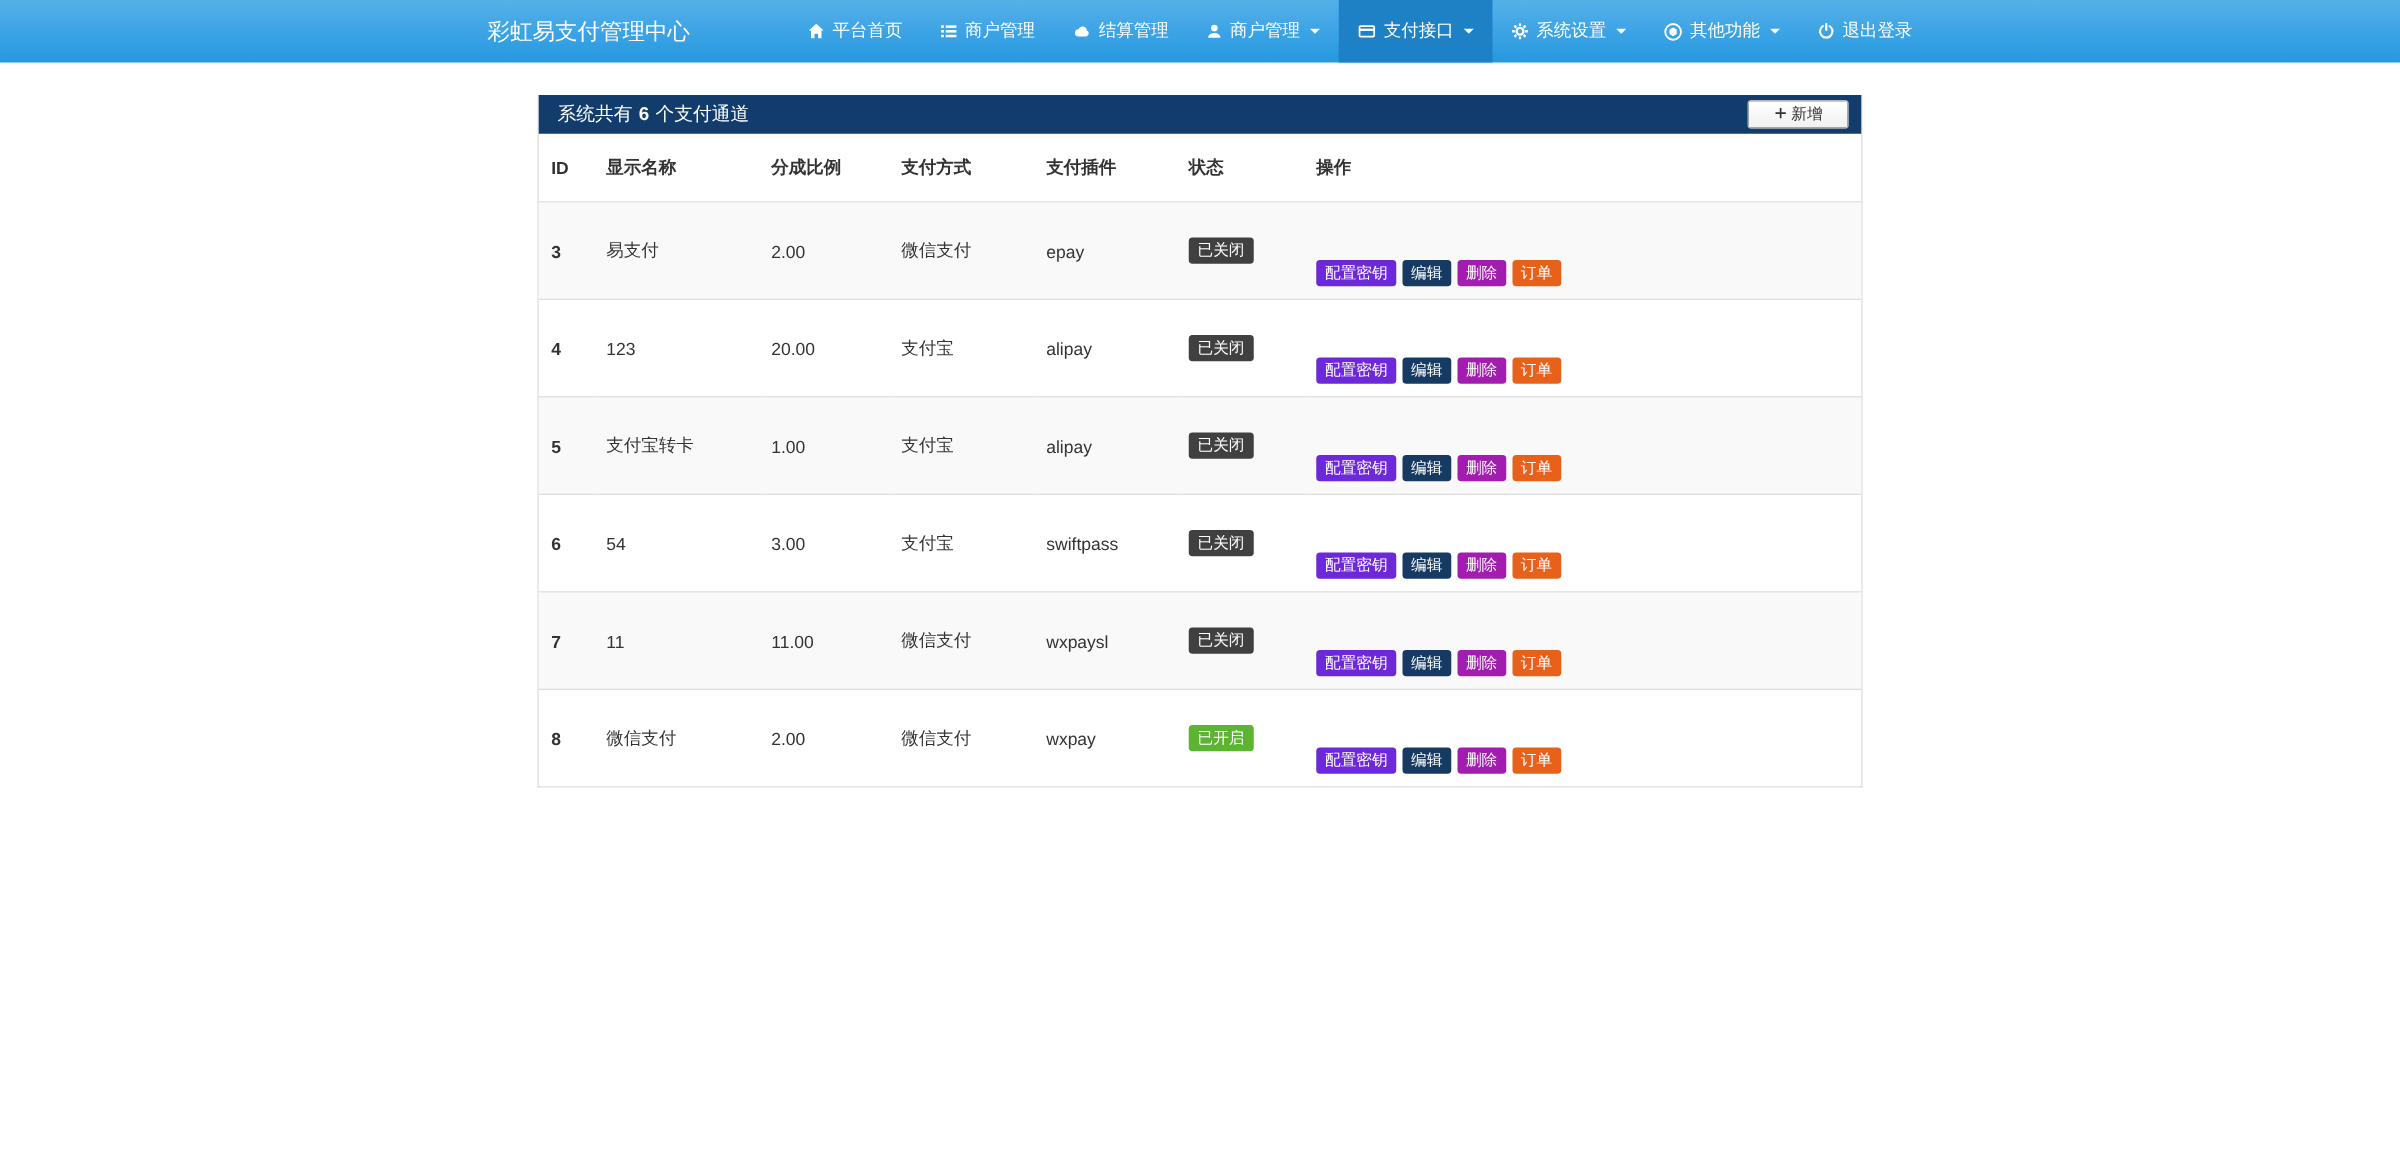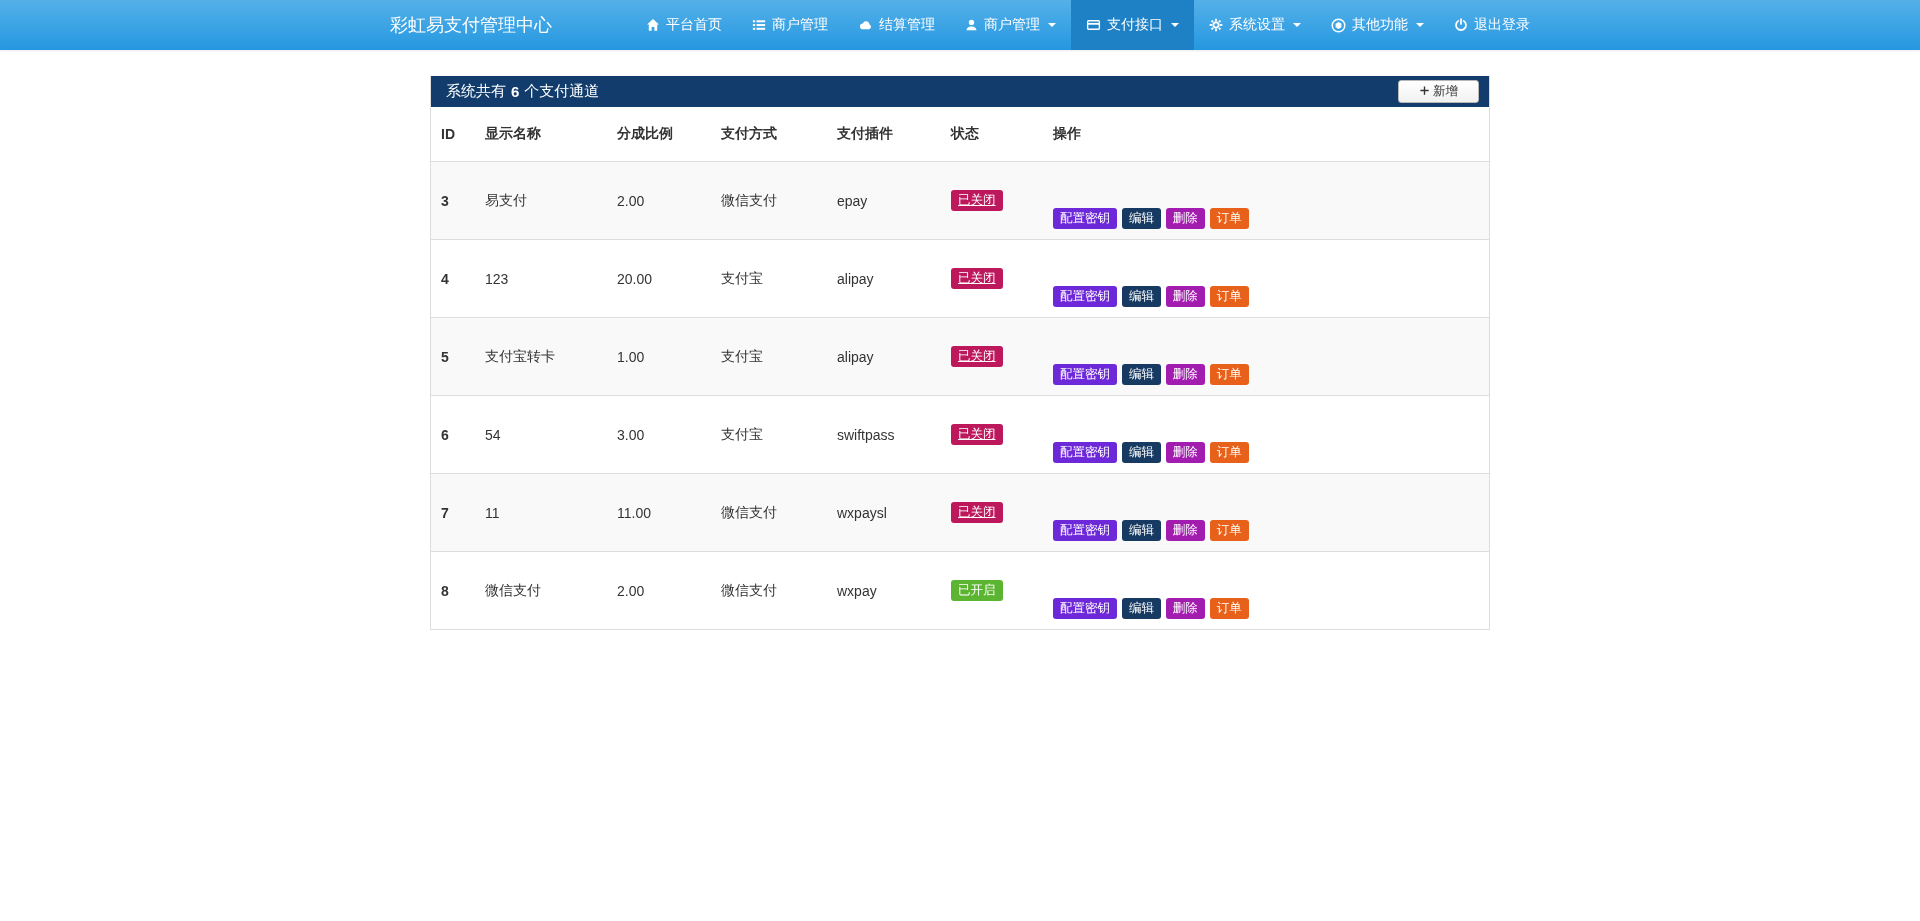--- a/index.html
+++ b/index.html
@@ -26,21 +26,21 @@
   
   table { width:100%; border-collapse:collapse; font-size:14px; color:#333; }
   th { text-align:left; font-weight:bold; padding:18px 8px; border-bottom:1px solid #ddd; }
   th:first-child { padding-left:10px; }
   td { padding:10px 8px; border-top:1px solid #ddd; vertical-align:middle; }
   td:first-child { padding-left:10px; font-weight:bold; }
   tr.striped { background:#f9f9f9; }
   .col-id{width:46px}.col-name{width:132px}.col-ratio{width:104px}.col-method{width:116px}.col-plugin{width:114px}.col-status{width:102px}
 
   .badge { display:inline-block; color:#fff; font-size:12.5px; padding:3px 7px; border-radius:3px; line-height:1.2; }
-  .badge-closed { background:#be185d;text-decoration:underline; }
+  .badge-closed { background:#404040; }
   .badge-open { background:#5cb531; }
 
   .btn { display:inline-block; color:#fff; font-size:12.5px; padding:3px 7px; border-radius:3px; line-height:1.2; text-decoration:none; cursor:pointer; margin-right:1px; }
   .btn-key { background:#6d28d9;margin-top:36px; }
   .btn-edit { background:#173a63; }
   .btn-delete { background:#a21caf; }
   .btn-order { background:#e8611b; }
 </style>
 </head>
 <body>

